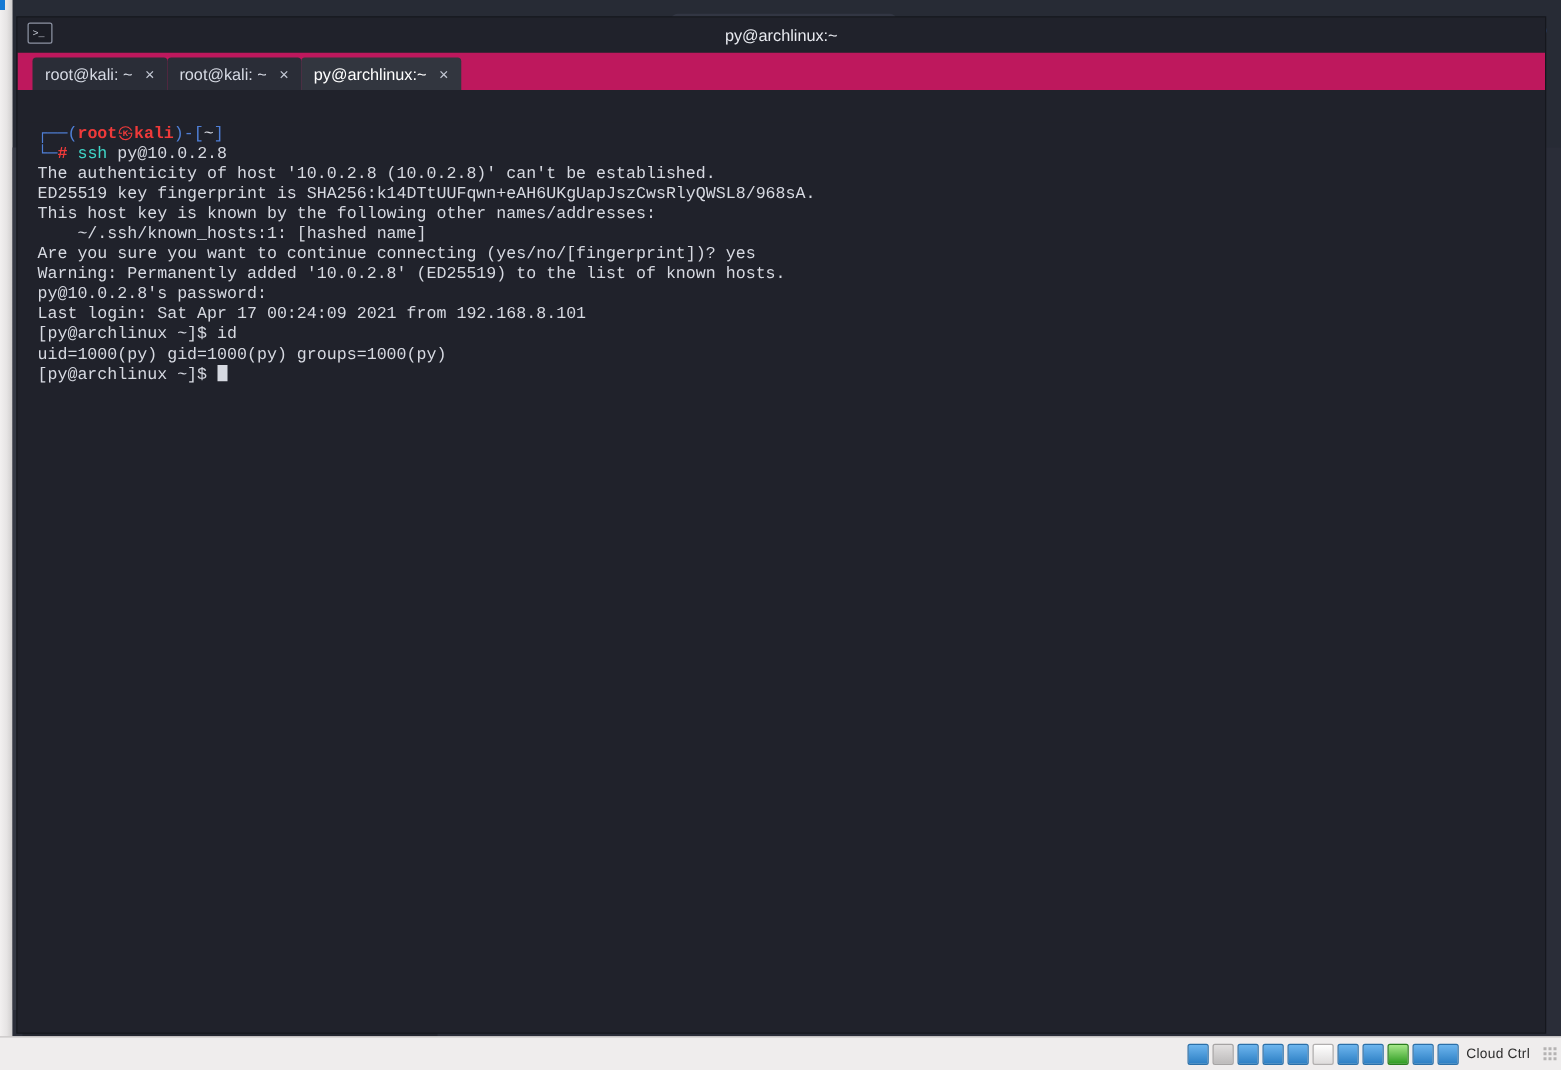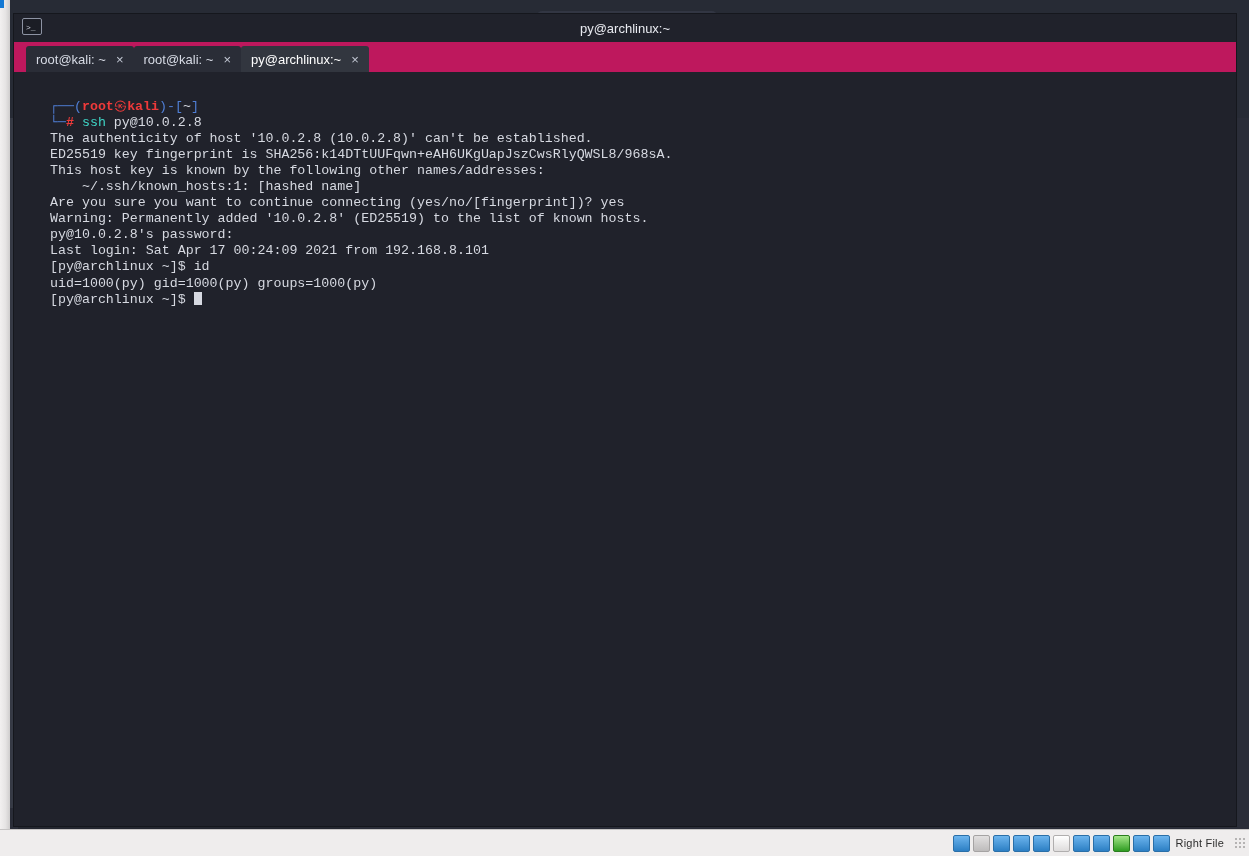--- a/index.html
+++ b/index.html
@@ -193,21 +193,20 @@
   .t-tab .x { font-size: 13px; color: #c3c8d4; }
 
   .term-body {
     position: absolute; left: 0; top: 84px; right: 0; bottom: 0;
     background: #20222b;
     font-family: "Liberation Mono", monospace;
     font-size: 13.3px; line-height: 16.05px;
     color: #d6d9e1;
     padding: 1px 0 0 16px; box-sizing: border-box;
     white-space: pre;
-    margin-left: 20px;
   }
   .k-paren { color:#4f7fd6; }
   .k-root { color:#ef3a3a; font-weight:bold; }
   .k-host { color:#ef3a3a; font-weight:bold; }
   .k-at  { color:#ef3a3a; }
   .k-tilde { color:#d6d9e1; }
   .k-hash { color:#ef3a3a; font-weight:bold; }
   .k-cmd { color:#3fd7c8; }
   .cursor {
     display:inline-block; width:8px; height:13px; background:#d6d9e1;
@@ -390,17 +389,17 @@
       <span class="vbox-ico"></span>
       <span class="vbox-ico"></span>
       <span class="vbox-ico"></span>
       <span class="vbox-ico white"></span>
       <span class="vbox-ico"></span>
       <span class="vbox-ico"></span>
       <span class="vbox-ico green"></span>
       <span class="vbox-ico"></span>
       <span class="vbox-ico"></span>
     </div>
-    <span class="vbox-host">Right File</span>
+    <span class="vbox-host">Cloud Ctrl</span>
     <span class="vbox-grip"></span>
   </div>
 
 </div>
 
 </body></html>

